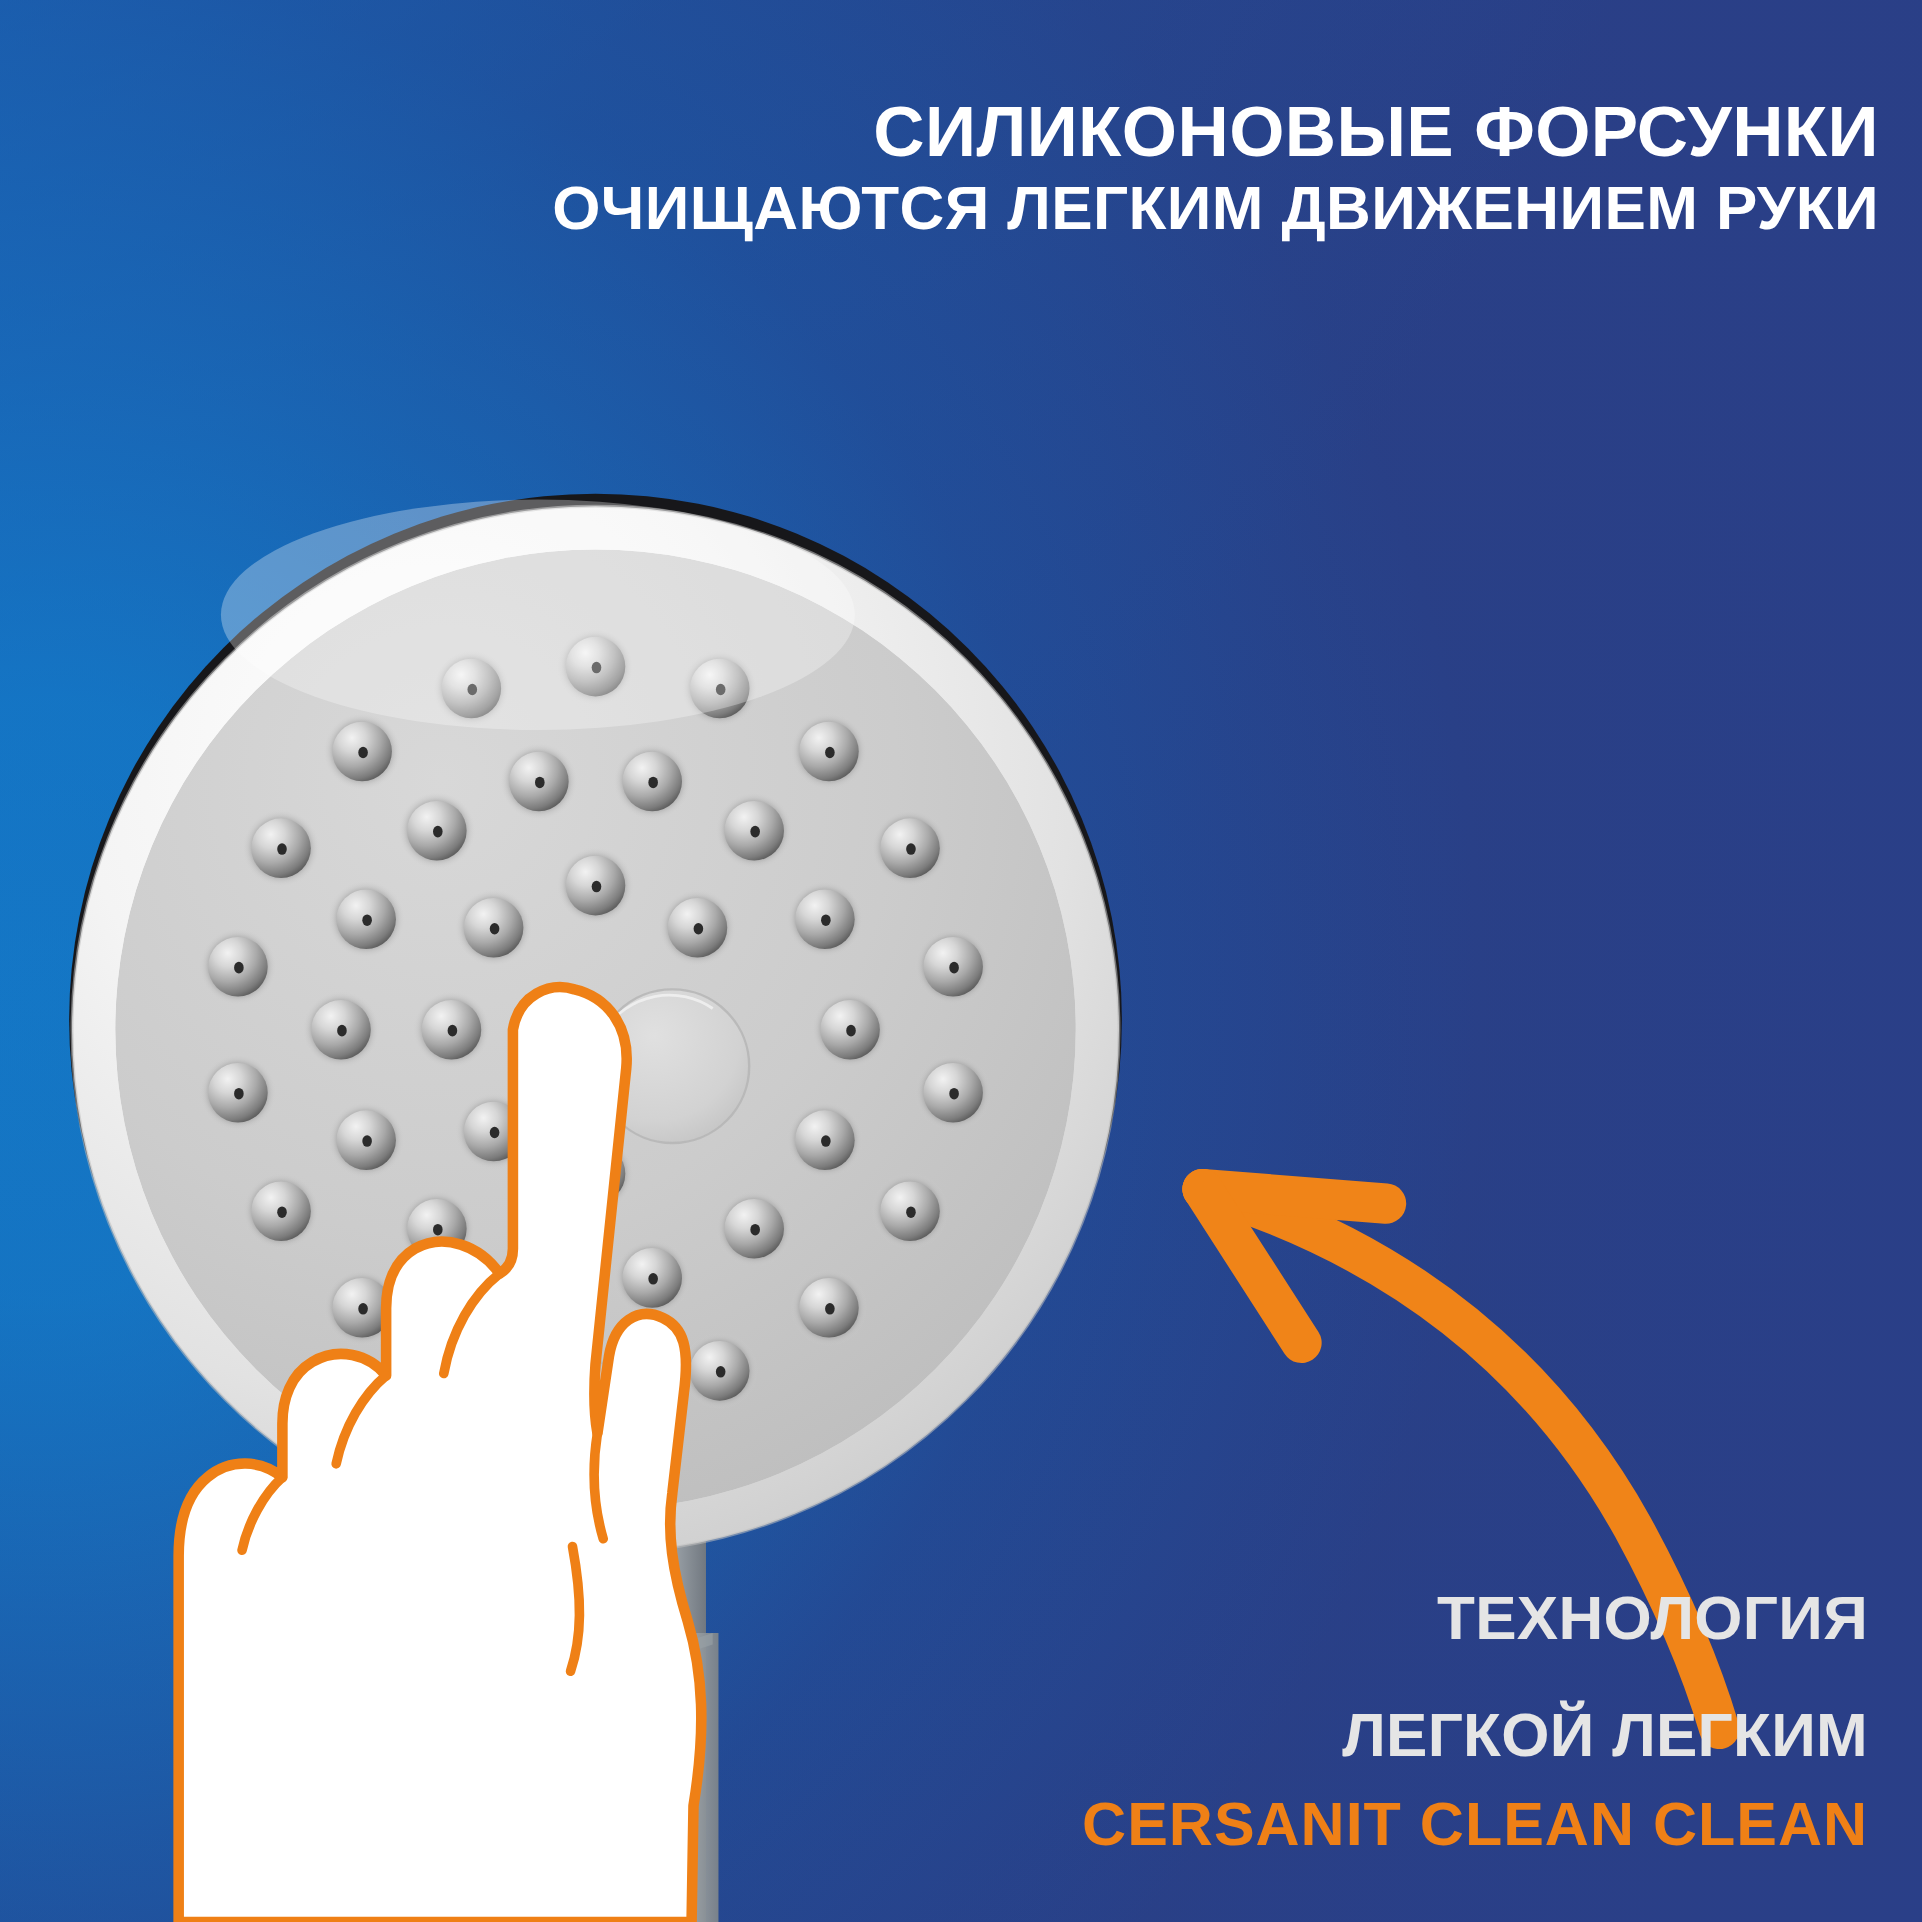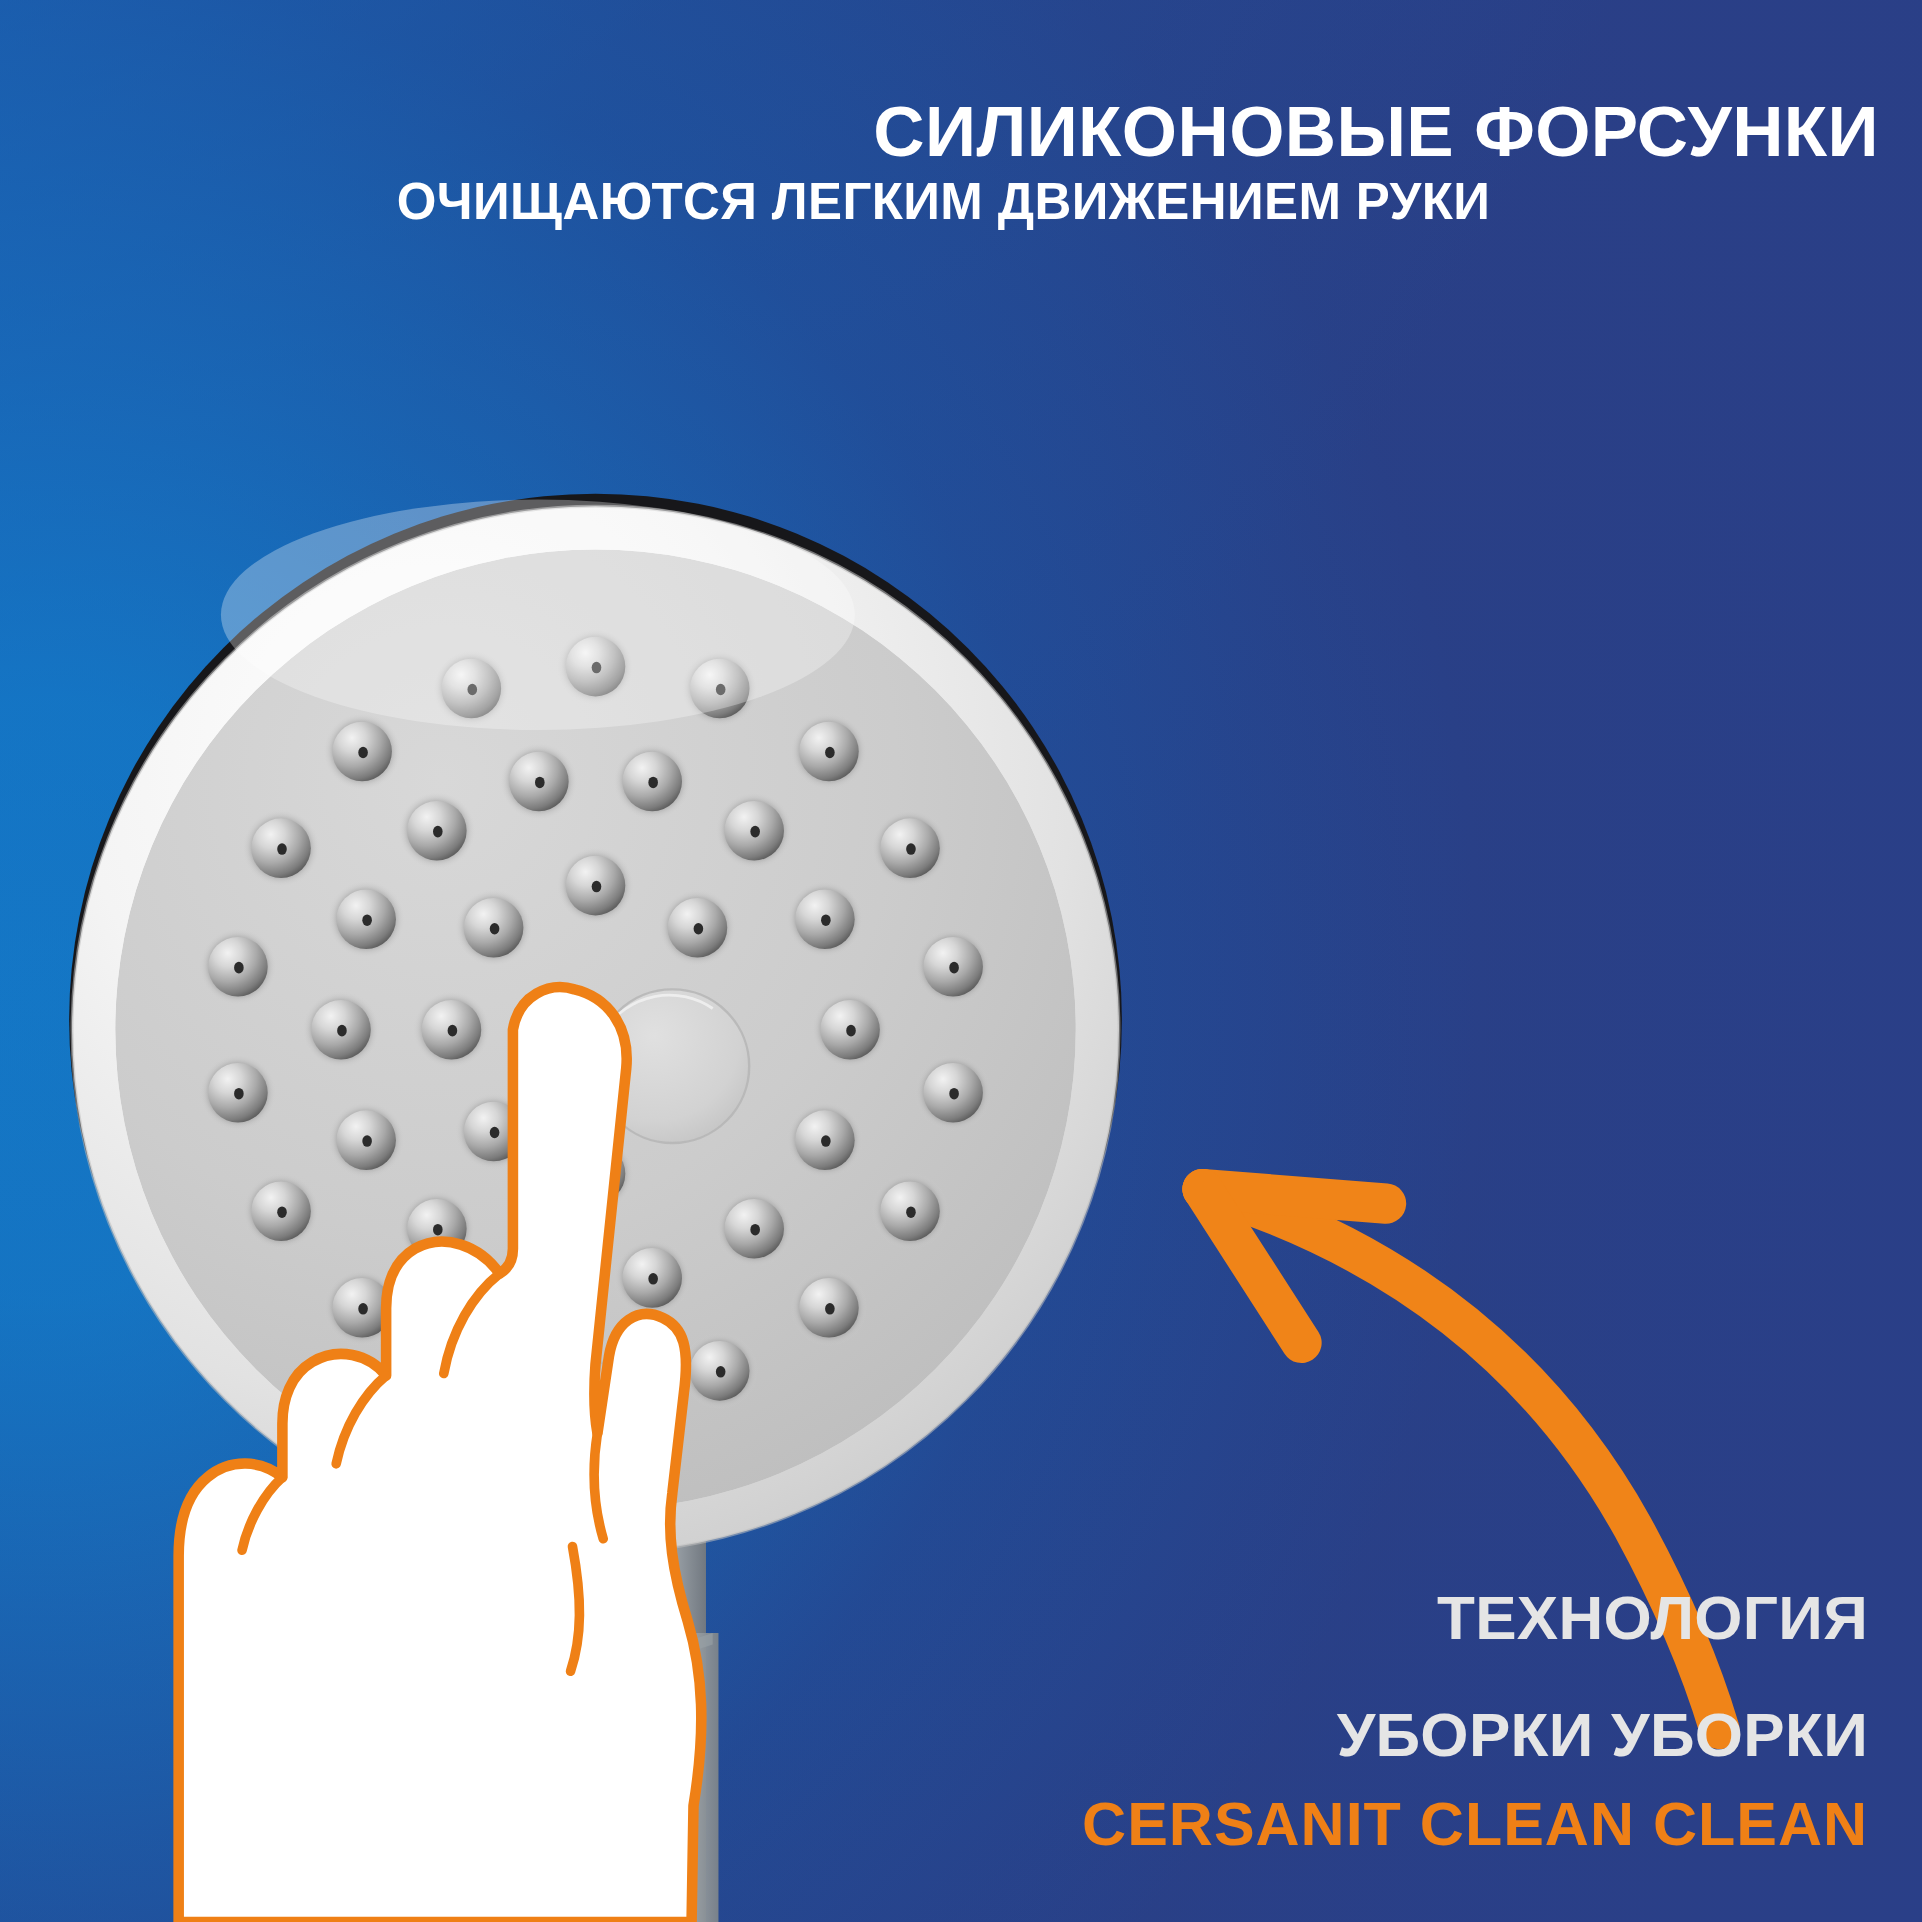--- a/index.html
+++ b/index.html
@@ -54,21 +54,21 @@
     width: 1871px;
     text-align: right;
     color: #ffffff;
     font-weight: 700;
     font-size: 71px;
     line-height: 1.14;
     letter-spacing: 0.4px;
     white-space: nowrap;
   }
   .headline .l1, .headline .l2 { display: block; }
-  .headline .l2 { font-size: 51px; text-align: center; }
+  .headline .l2 { font-size: 62px; }
 
   
   .caption {
     position: absolute;
     right: 54px;
     bottom: 58px;
     text-align: right;
     white-space: nowrap;
   }
   .caption .cap-line {
@@ -443,18 +443,18 @@
     </g>
   </svg>
 
   <div class="headline">
     <span class="l1">СИЛИКОНОВЫЕ ФОРСУНКИ</span>
     <span class="l2">ОЧИЩАЮТСЯ ЛЕГКИМ ДВИЖЕНИЕМ РУКИ</span>
   </div>
 
   <div class="caption">
     <span class="cap-line">ТЕХНОЛОГИЯ</span>
-    <span class="cap-line">УБОРКИ УБОРКИ</span>
+    <span class="cap-line">ЛЕГКОЙ ЛЕГКИМ</span>
     <span class="brand">CERSANIT CLEAN CLEAN</span>
   </div>
 
 </div>
 
 
 </body></html>

